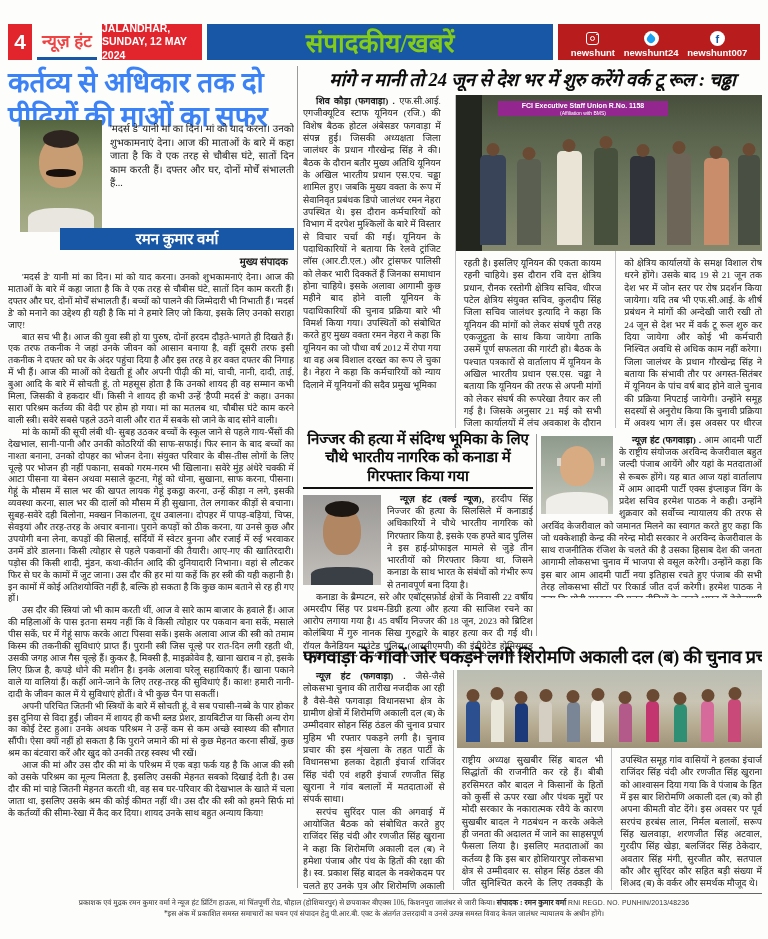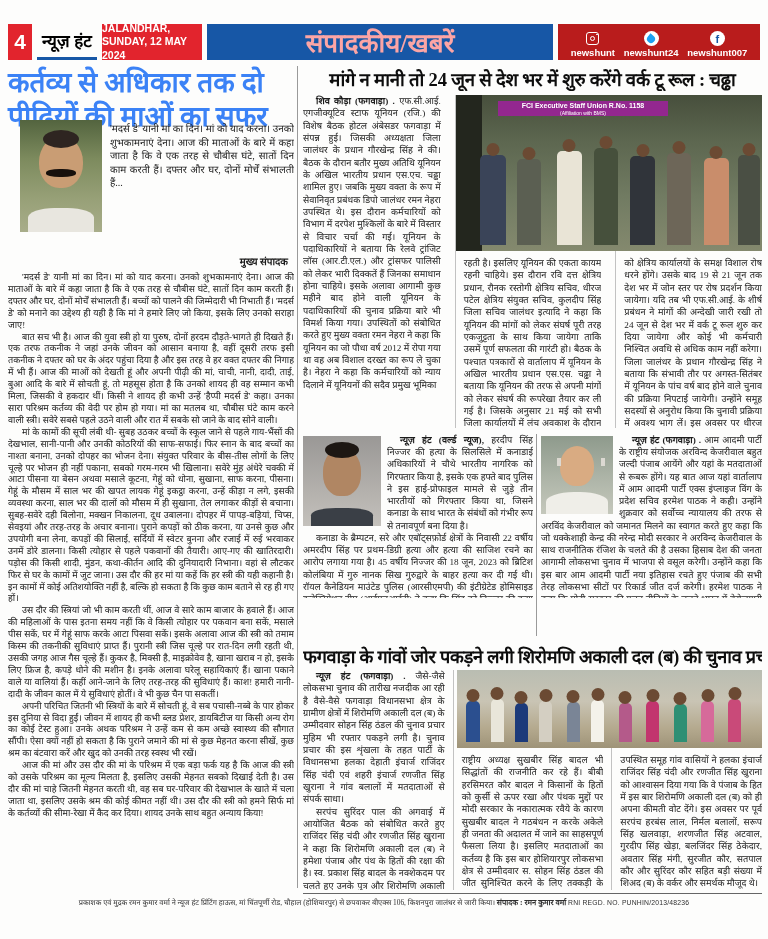--- a/index.html
+++ b/index.html
@@ -3,24 +3,24 @@
 <meta charset="utf-8">
 <style>
   html,body{margin:0;padding:0;}
   .page{position:relative;width:768px;height:939px;background:#fdfdfc;overflow:hidden;
         font-family:"Liberation Serif","DejaVu Serif",serif;color:#1c1c1c;}
   
   .masthead{position:absolute;top:24px;left:8px;right:8px;height:36px;display:flex;gap:5px;align-items:stretch;}
   .pageno{flex:0 0 24px;background:#e2242d;color:#fff;display:flex;align-items:center;justify-content:center;
           font:bold 21px "Liberation Sans",sans-serif;}
   .logo{flex:0 0 60px;display:flex;align-items:center;justify-content:center;
-        font:bold 17px "Liberation Sans",sans-serif;color:#000000;border-bottom:3px solid #1757a6;}
+        font:bold 17px "Liberation Sans",sans-serif;color:#ef4444;border-bottom:3px solid #1757a6;}
   .datebox{flex:0 0 100px;background:#e2242d;color:#fff;display:flex;align-items:center;padding:2px 0;
            font:bold 10.5px "Liberation Sans",sans-serif;line-height:1.25;}
-  .sectionbox{flex:0 0 346px;background:#1757a6;color:#fca5a5;display:flex;align-items:center;justify-content:center;
+  .sectionbox{flex:0 0 346px;background:#1757a6;color:#84cc16;display:flex;align-items:center;justify-content:center;
               font-weight:bold;font-size:26px;}
   .socialbox{flex:1;background:#b91c1c;color:#fff;display:flex;justify-content:space-evenly;align-items:flex-end;
              padding:2px 4px 2px 4px;font:bold 9.5px "Liberation Sans",sans-serif;}
   .social-item{display:flex;flex-direction:column;align-items:center;gap:1px;}
   .icon-circle{width:15px;height:15px;border-radius:50%;background:#fff;display:flex;align-items:center;justify-content:center;position:relative;}
   .ig{width:11px;height:11px;border:1.5px solid #fff;border-radius:3px;position:relative;margin-bottom:1px;}
   .ig::after{content:"";position:absolute;left:2.5px;top:2.5px;width:3px;height:3px;border:1.2px solid #fff;border-radius:50%;}
   .ig::before{content:"";position:absolute;right:0.5px;top:0.5px;width:1.5px;height:1.5px;background:#fff;border-radius:50%;}
   .tw-bird{width:8px;height:8px;background:#1da1f2;border-radius:0 60% 60% 60%;transform:rotate(40deg);}
   .fb-f::after{content:"f";color:#1757a6;font:bold 11px "Liberation Sans",sans-serif;}
@@ -41,21 +41,21 @@
   .ed-intro{position:absolute;left:102px;top:56px;width:184px;height:106px;font-size:10px;line-height:1.36;text-align:justify;overflow:hidden;}
   .ed-band{position:absolute;left:52px;top:162px;width:234px;height:22px;background:#1757a6;color:#fff;
            text-align:center;font-weight:bold;font-size:15px;line-height:22px;}
   .ed-role{position:absolute;right:6px;top:188px;font-size:10px;font-weight:bold;}
   .ed-body{position:absolute;left:0;top:206px;width:286px;height:612px;overflow:hidden;
            font-size:9.1px;line-height:1.31;text-align:justify;}
   .ed-body p{margin:0;text-indent:14px;}
   
   .lead{position:absolute;left:303px;top:66px;width:459px;height:362px;}
   .lead-headline{font-size:18.5px;font-weight:bold;text-align:center;white-space:nowrap;overflow:hidden;
-                 letter-spacing:-0.2px;color:#0d0d0d;}
+                 letter-spacing:-0.2px;color:#0d0d0d;font-style:italic;}
   .lead-photo{position:absolute;right:0;top:29px;width:306px;height:156px;overflow:hidden;
               background:linear-gradient(180deg,#474f3c 0%,#5d6750 30%,#717b62 65%,#84896e 100%);}
   .fci-banner{position:absolute;left:42px;top:6px;width:170px;background:#93278f;color:#fff;text-align:center;
               font:bold 7px "Liberation Sans",sans-serif;padding:1px 0 0 0;line-height:1.2;}
   .fci-banner small{display:block;font-size:5px;font-weight:normal;}
   .fci-dark{position:absolute;left:0;top:0;width:26px;height:100%;background:#23261e;}
   .person{position:absolute;bottom:6px;border-radius:5px 5px 0 0;}
   .person::before{content:"";position:absolute;top:-12px;left:50%;transform:translateX(-50%);
                   width:13px;height:13px;border-radius:50%;background:#6b4a33;}
   .lead-cols{position:absolute;left:0;top:29px;width:459px;height:333px;display:flex;gap:23px;}
@@ -129,20 +129,21 @@
   <div class="vrule vrule-sub"></div>
   <div class="footer-rule"></div>
 
   <div class="editorial">
     <div class="ed-headline">कर्तव्य से अधिकार तक दो पीढ़ियों की माओं का सफर</div>
     <div class="ed-photo">
       <div class="ed-face"></div>
       <div class="ed-shirt"></div>
     </div>
     <div class="ed-intro">'मदर्स डे' यानी मां का दिन। मां को याद करना। उनको शुभकामनाएं देना। आज की माताओं के बारे में कहा जाता है कि वे एक तरह से चौबीस घंटे, सातों दिन काम करती हैं। दफ्तर और घर, दोनों मोर्चें संभालती हैं...</div>
+    <div class="ed-band">रमन कुमार वर्मा</div>
     <div class="ed-role">मुख्य संपादक</div>
     <div class="ed-body">
       <p>'मदर्स डे' यानी मां का दिन। मां को याद करना। उनको शुभकामनाएं देना। आज की माताओं के बारे में कहा जाता है कि वे एक तरह से चौबीस घंटे, सातों दिन काम करती हैं। दफ्तर और घर, दोनों मोर्चें संभालती हैं। बच्चों को पालने की जिम्मेदारी भी निभाती हैं। 'मदर्स डे' को मनाने का उद्देश्य ही यही है कि मां ने हमारे लिए जो किया, इसके लिए उनको सराहा जाए!</p>
       <p>बात सच भी है। आज की युवा स्त्री हो या पुरुष, दोनों हरदम दौड़ते-भागते ही दिखते हैं। एक तरफ तकनीक ने जहां उनके जीवन को आसान बनाया है, वहीं दूसरी तरफ इसी तकनीक ने दफ्तर को घर के अंदर पहुंचा दिया है और इस तरह वे हर वक्त दफ्तर की निगाह में भी हैं। आज की माओं को देखती हूं और अपनी पीढ़ी की मां, चाची, नानी, दादी, ताई, बुआ आदि के बारे में सोचती हूं, तो महसूस होता है कि उनको शायद ही वह सम्मान कभी मिला, जिसकी वे हकदार थीं। किसी ने शायद ही कभी उन्हें 'हैप्पी मदर्स डे' कहा। उनका सारा परिश्रम कर्तव्य की वेदी पर होम हो गया। मां का मतलब था, चौबीस घंटे काम करने वाली स्त्री। सवेरे सबसे पहले उठने वाली और रात में सबके सो जाने के बाद सोने वाली।</p>
       <p>मां के कामों की सूची लंबी थी- सुबह उठकर बच्चों के स्कूल जाने से पहले गाय-भैंसों की देखभाल, सानी-पानी और उनकी कोठरियों की साफ-सफाई। फिर स्नान के बाद बच्चों का नाश्ता बनाना, उनको दोपहर का भोजन देना। संयुक्त परिवार के बीस-तीस लोगों के लिए चूल्हे पर भोजन ही नहीं पकाना, सबको गरम-गरम भी खिलाना। सवेरे मुंह अंधेरे चक्की में आटा पीसना या बेसन अथवा मसाले कूटना, गेहूं को धोना, सुखाना, साफ करना, पीसना। गेहूं के मौसम में साल भर की खपत लायक गेहूं इकट्ठा करना, उन्हें कीड़ा न लगे, इसकी व्यवस्था करना, साल भर की दालों को मौसम में ही सुखाना, तेल लगाकर कीड़ों से बचाना। सुबह-सवेरे दही बिलोना, मक्खन निकालना, दूध उबालना। दोपहर में पापड़-बड़ियां, चिप्स, सेवइयां और तरह-तरह के अचार बनाना। पुराने कपड़ों को ठीक करना, या उनसे कुछ और उपयोगी बना लेना, कपड़ों की सिलाई, सर्दियों में स्वेटर बुनना और रजाई में रुई भरवाकर उनमें डोरे डालना। किसी त्योहार से पहले पकवानों की तैयारी। आए-गए की खातिरदारी। पड़ोस की किसी शादी, मुंडन, कथा-कीर्तन आदि की दुनियादारी निभाना। वहां से लौटकर फिर से घर के कामों में जुट जाना। उस दौर की हर मां या कहें कि हर स्त्री की यही कहानी है। इन कामों में कोई अतिशयोक्ति नहीं है, बल्कि हो सकता है कि कुछ काम बताने से रह ही गए हों।</p>
       <p>उस दौर की स्त्रियां जो भी काम करती थीं, आज वे सारे काम बाजार के हवाले हैं। आज की महिलाओं के पास इतना समय नहीं कि वे किसी त्योहार पर पकवान बना सकें, मसाले पीस सकें, घर में गेहूं साफ करके आटा पिसवा सकें। इसके अलावा आज की स्त्री को तमाम किस्म की तकनीकी सुविधाएं प्राप्त हैं। पुरानी स्त्री जिस चूल्हे पर रात-दिन लगी रहती थी, उसकी जगह आज गैस चूल्हे हैं। कुकर है, मिक्सी है, माइक्रोवेव है, खाना खराब न हो, इसके लिए फ्रिज है, कपड़े धोने की मशीन है। इनके अलावा घरेलू सहायिकाएं हैं। खाना पकाने वाले या वालियां हैं। कहीं आने-जाने के लिए तरह-तरह की सुविधाएं हैं। काश! हमारी नानी-दादी के जीवन काल में ये सुविधाएं होतीं। वे भी कुछ चैन पा सकतीं।</p>
       <p>अपनी परिचित जितनी भी स्त्रियों के बारे में सोचती हूं, वे सब पचासी-नब्बे के पार होकर इस दुनिया से विदा हुईं। जीवन में शायद ही कभी ब्लड प्रेशर, डायबिटीज या किसी अन्य रोग का कोई टेस्ट हुआ। उनके अथक परिश्रम ने उन्हें कम से कम अच्छे स्वास्थ्य की सौगात सौंपी। ऐसा क्यों नहीं हो सकता है कि पुराने जमाने की मां से कुछ मेहनत करना सीखें, कुछ श्रम का बंटवारा करें और खुद को उनकी तरह स्वस्थ भी रखें।</p>
       <p>आज की मां और उस दौर की मां के परिश्रम में एक बड़ा फर्क यह है कि आज की स्त्री को उसके परिश्रम का मूल्य मिलता है, इसलिए उसकी मेहनत सबको दिखाई देती है। उस दौर की मां चाहे जितनी मेहनत करती थी, वह सब घर-परिवार की देखभाल के खाते में चला जाता था, इसलिए उसके श्रम की कोई कीमत नहीं थी। उस दौर की स्त्री को हमने सिर्फ मां के कर्तव्यों की सीमा-रेखा में कैद कर दिया। शायद उनके साथ बहुत अन्याय किया!</p>
     </div>
   </div>
@@ -171,20 +172,21 @@
       <div class="person" style="left:33%;width:25px;height:60%;background:#e9e4d6;"></div>
       <div class="person" style="left:45%;width:24px;height:62%;background:#46503c;"></div>
       <div class="person" style="left:57%;width:25px;height:57%;background:#30343a;"></div>
       <div class="person" style="left:69%;width:24px;height:59%;background:#6d6658;"></div>
       <div class="person" style="left:81%;width:25px;height:56%;background:#c98d6b;"></div>
       <div class="person" style="left:92%;width:22px;height:58%;background:#4a4f44;"></div>
     </div>
   </div>
 
   <div class="substory nijjar">
+    <div class="sub-headline underlined">निज्जर की हत्या में संदिग्ध भूमिका के लिए चौथे भारतीय नागरिक को कनाडा में गिरफ्तार किया गया</div>
     <div class="sub-body">
       <div class="mugshot">
         <div class="mug-head"></div>
         <div class="mug-torso"></div>
       </div>
       <p class="ind"><strong>न्यूज़ हंट (वर्ल्ड न्यूज),</strong> <span>हरदीप सिंह निज्जर की हत्या के सिलसिले में कनाडाई अधिकारियों ने चौथे भारतीय नागरिक को गिरफ्तार किया है, इसके एक हफ्ते बाद पुलिस ने इस हाई-प्रोफाइल मामले से जुड़े तीन भारतीयों को गिरफ्तार किया था, जिसने कनाडा के साथ भारत के संबंधों को गंभीर रूप से तनावपूर्ण बना दिया है।</span></p>
       <p class="ind">कनाडा के ब्रैम्पटन, सरे और एबॉट्सफ़ोर्ड क्षेत्रों के निवासी 22 वर्षीय अमरदीप सिंह पर प्रथम-डिग्री हत्या और हत्या की साजिश रचने का आरोप लगाया गया है। 45 वर्षीय निज्जर की 18 जून, 2023 को ब्रिटिश कोलंबिया में गुरु नानक सिख गुरुद्वारे के बाहर हत्या कर दी गई थी। रॉयल कैनेडियन माउंटेड पुलिस (आरसीएमपी) की इंटीग्रेटेड होमिसाइड इन्वेस्टिगेशन टीम (आईएचआईटी) ने कहा कि सिंह को निज्जर की हत्या में उनकी भूमिका के लिए 11 मई को गिरफ्तार किया गया था। विज्ञप्ति में कहा गया है कि वह पहले से ही असंबंधित आग्नेयास्त्र आरोपों के लिए पील क्षेत्रीय पुलिस की हिरासत में था।</p>
     </div>
   </div>
 
@@ -226,15 +228,16 @@
       <div class="person" style="left:89%;width:13px;height:55%;background:#c94a79;"></div>
     </div>
   </div>
 
   <div class="footer">
     <div>
       <span>प्रकाशक एवं मुद्रक रमन कुमार वर्मा ने न्यूज हंट प्रिंटिंग हाऊस, मां चिंतपूर्णी रोड, चौहाल (होशियारपुर) से छपवाकर बीएक्स 106, किशनपुरा जालंधर से जारी किया।</span>
       <b>संपादक : रमन कुमार वर्मा</b>
       <span class="rni">RNI REGD. NO. PUNHIN/2013/48236</span>
     </div>
+    <div>*इस अंक में प्रकाशित समस्त समाचारों का चयन एवं संपादन हेतु पी.आर.बी. एक्ट के अंतर्गत उत्तरदायी व उनसे उत्पन्न समस्त विवाद केवल जालंधर न्यायालय के अधीन होंगे।</div>
   </div>
 
 </div>
 
 </body></html>

